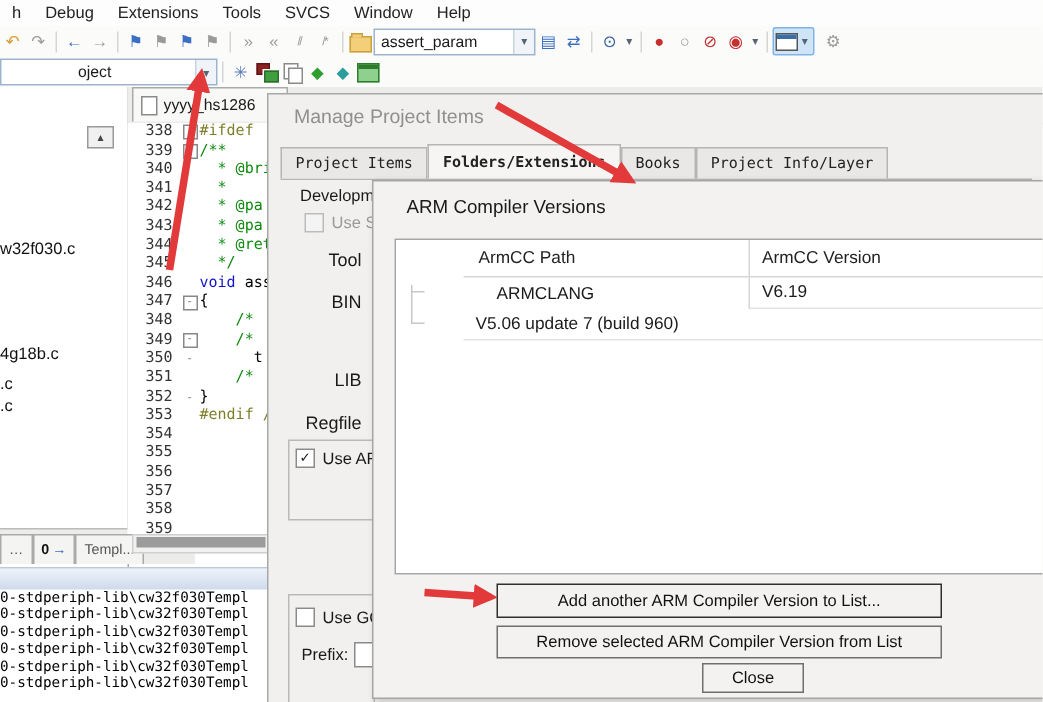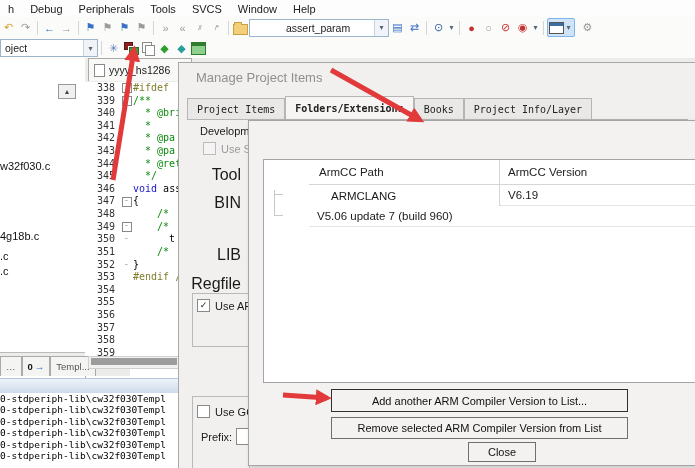--- a/index.html
+++ b/index.html
@@ -70,21 +70,21 @@
   #mdlg{left:178px;top:62px;width:517px;height:406px;background:#f1f0ee;border-left:1px solid #a8a8a8;border-top:1px solid #a8a8a8;z-index:10;}
   #mdlg-title{position:absolute;left:17px;top:7px;font-size:13px;color:#8f8f8f;}
   #mtabs{position:absolute;left:8px;top:33px;right:8px;height:23px;display:flex;align-items:flex-end;border-bottom:1px solid #b5b5b5;font-family:"DejaVu Sans Mono",monospace;font-size:10px;}
   .mtab{height:20px;display:flex;align-items:center;padding:0 9px;border:1px solid #b5b5b5;border-bottom:none;background:#e9e8e6;color:#222;white-space:nowrap;}
   .mtab.active{background:#f6f5f3;height:22px;font-weight:bold;}
   .grouplabel{position:absolute;font-size:11px;color:#1a1a1a;white-space:nowrap;}
   .cbrow{position:absolute;display:flex;align-items:center;gap:5px;font-size:11px;white-space:nowrap;}
   .cb{width:11px;height:11px;background:#fff;border:1px solid #8a8a8a;font-size:9px;line-height:10px;text-align:center;color:#222;flex:0 0 auto;}
   .cb.dis{border-color:#bbb;background:#f4f4f4;}
   .cbl.dis{color:#9a9a9a;}
-  .fld{position:absolute;width:62px;text-align:right;font-size:16px;color:#1a1a1a;}
+  .fld{position:absolute;width:62px;text-align:right;font-size:12px;color:#1a1a1a;}
   .gbox{position:absolute;border:1px solid #b9b9b9;background:transparent;}
   .prefrow{position:absolute;display:flex;align-items:center;gap:4px;font-size:11px;}
   .pfield{width:12px;height:15px;background:#fff;border:1px solid #8a8a8a;}
   
   #cdlg{left:248px;top:120px;width:447px;height:344px;background:#f3f2f1;border:1px solid #a5a5a5;box-shadow:2px 2px 5px rgba(0,0,0,.18);z-index:20;}
   #cdlg-title{position:absolute;left:22px;top:10px;font-size:12.5px;color:#1a1a1a;}
   #clist{position:absolute;left:14px;top:38px;width:429px;height:222px;background:#fff;border:1px solid #a5a5a5;font-size:11.5px;padding-left:45px;}
   #clist .hdr{display:flex;height:24px;align-items:center;border-bottom:1px solid #d6d6d6;color:#222;}
   #clist .hc1{width:191px;padding-left:10px;box-sizing:border-box;border-right:1px solid #d6d6d6;height:100%;display:flex;align-items:center;}
   #clist .hc2{flex:1;padding-left:8px;height:100%;display:flex;align-items:center;}
@@ -100,21 +100,21 @@
   #arrows{left:0;top:0;width:695px;height:468px;z-index:99;pointer-events:none;}
 </style>
 </head>
 <body>
 
 <div id="root">
 
   <div id="menubar" class="abs">
       <span class="mi">h</span>
       <span class="mi">Debug</span>
-      <span class="mi">Peripherals</span>
+      <span class="mi">Extensions</span>
       <span class="mi">Tools</span>
       <span class="mi">SVCS</span>
       <span class="mi">Window</span>
       <span class="mi">Help</span>
     </div>
 
   <div id="toolbar1" class="abs tbar">
     <span class="tico orange">↶</span>
     <span class="tico gray">↷</span>
     <span class="sep"></span>
@@ -127,21 +127,21 @@
     <span class="tico gray">⚑</span>
     <span class="sep"></span>
     <span class="tico gray">»</span>
     <span class="tico gray">«</span>
     <span class="tico gray tiny">//</span>
     <span class="tico gray tiny">/*</span>
     <span class="sep"></span>
     <span class="tico">
         <span class="folderico"></span>
       </span>
-    <div class="combo" style="width:106px;padding-left:32px;">
+    <div class="combo" style="width:106px;">
       <span class="cval">assert_param</span>
       <span class="cbtn">▾</span>
     </div>
     <span class="tico blue">▤</span>
     <span class="tico blue">⇄</span>
     <span class="sep"></span>
     <span class="tico" style="color:#335f9e;">⊙</span>
     <span class="caret">▾</span>
     <span class="sep"></span>
     <span class="tico red">●</span>
@@ -151,21 +151,21 @@
     <span class="caret">▾</span>
     <span class="sep"></span>
     <span class="hlico">
       <span class="winico"></span>
       <span class="caret">▾</span>
     </span>
     <span class="tico gray" style="margin-left:4px;">⚙</span>
   </div>
 
   <div id="toolbar2" class="abs tbar">
-    <div class="combo" style="width:96px;">
+    <div class="combo" style="width:96px;padding-left:47px;">
       <span class="cval">oject</span>
       <span class="cbtn">▾</span>
     </div>
     <span class="sep"></span>
     <span class="tico" style="color:#5b7fbd;">✳</span>
     <span class="tico">
       <span class="mpiico">
           <span class="sq1"></span>
           <span class="sq2"></span>
         </span>
@@ -382,20 +382,21 @@
       <span class="cb"></span>
       <span>Use GCC</span>
     </div>
     <div class="prefrow" style="left:22px;top:365px;">
       <span>Prefix:</span>
       <span class="pfield"></span>
     </div>
   </div>
 
   <div id="cdlg" class="abs">
+    <div id="cdlg-title">ARM Compiler Versions</div>
     <div id="clist">
       <div class="hdr">
         <span class="hc1">ArmCC Path</span>
         <span class="hc2">ArmCC Version</span>
       </div>
       <div id="crows">
           <div class="crow">
             <span class="c1">ARMCLANG</span>
             <span class="c2">V6.19</span>
           </div>

